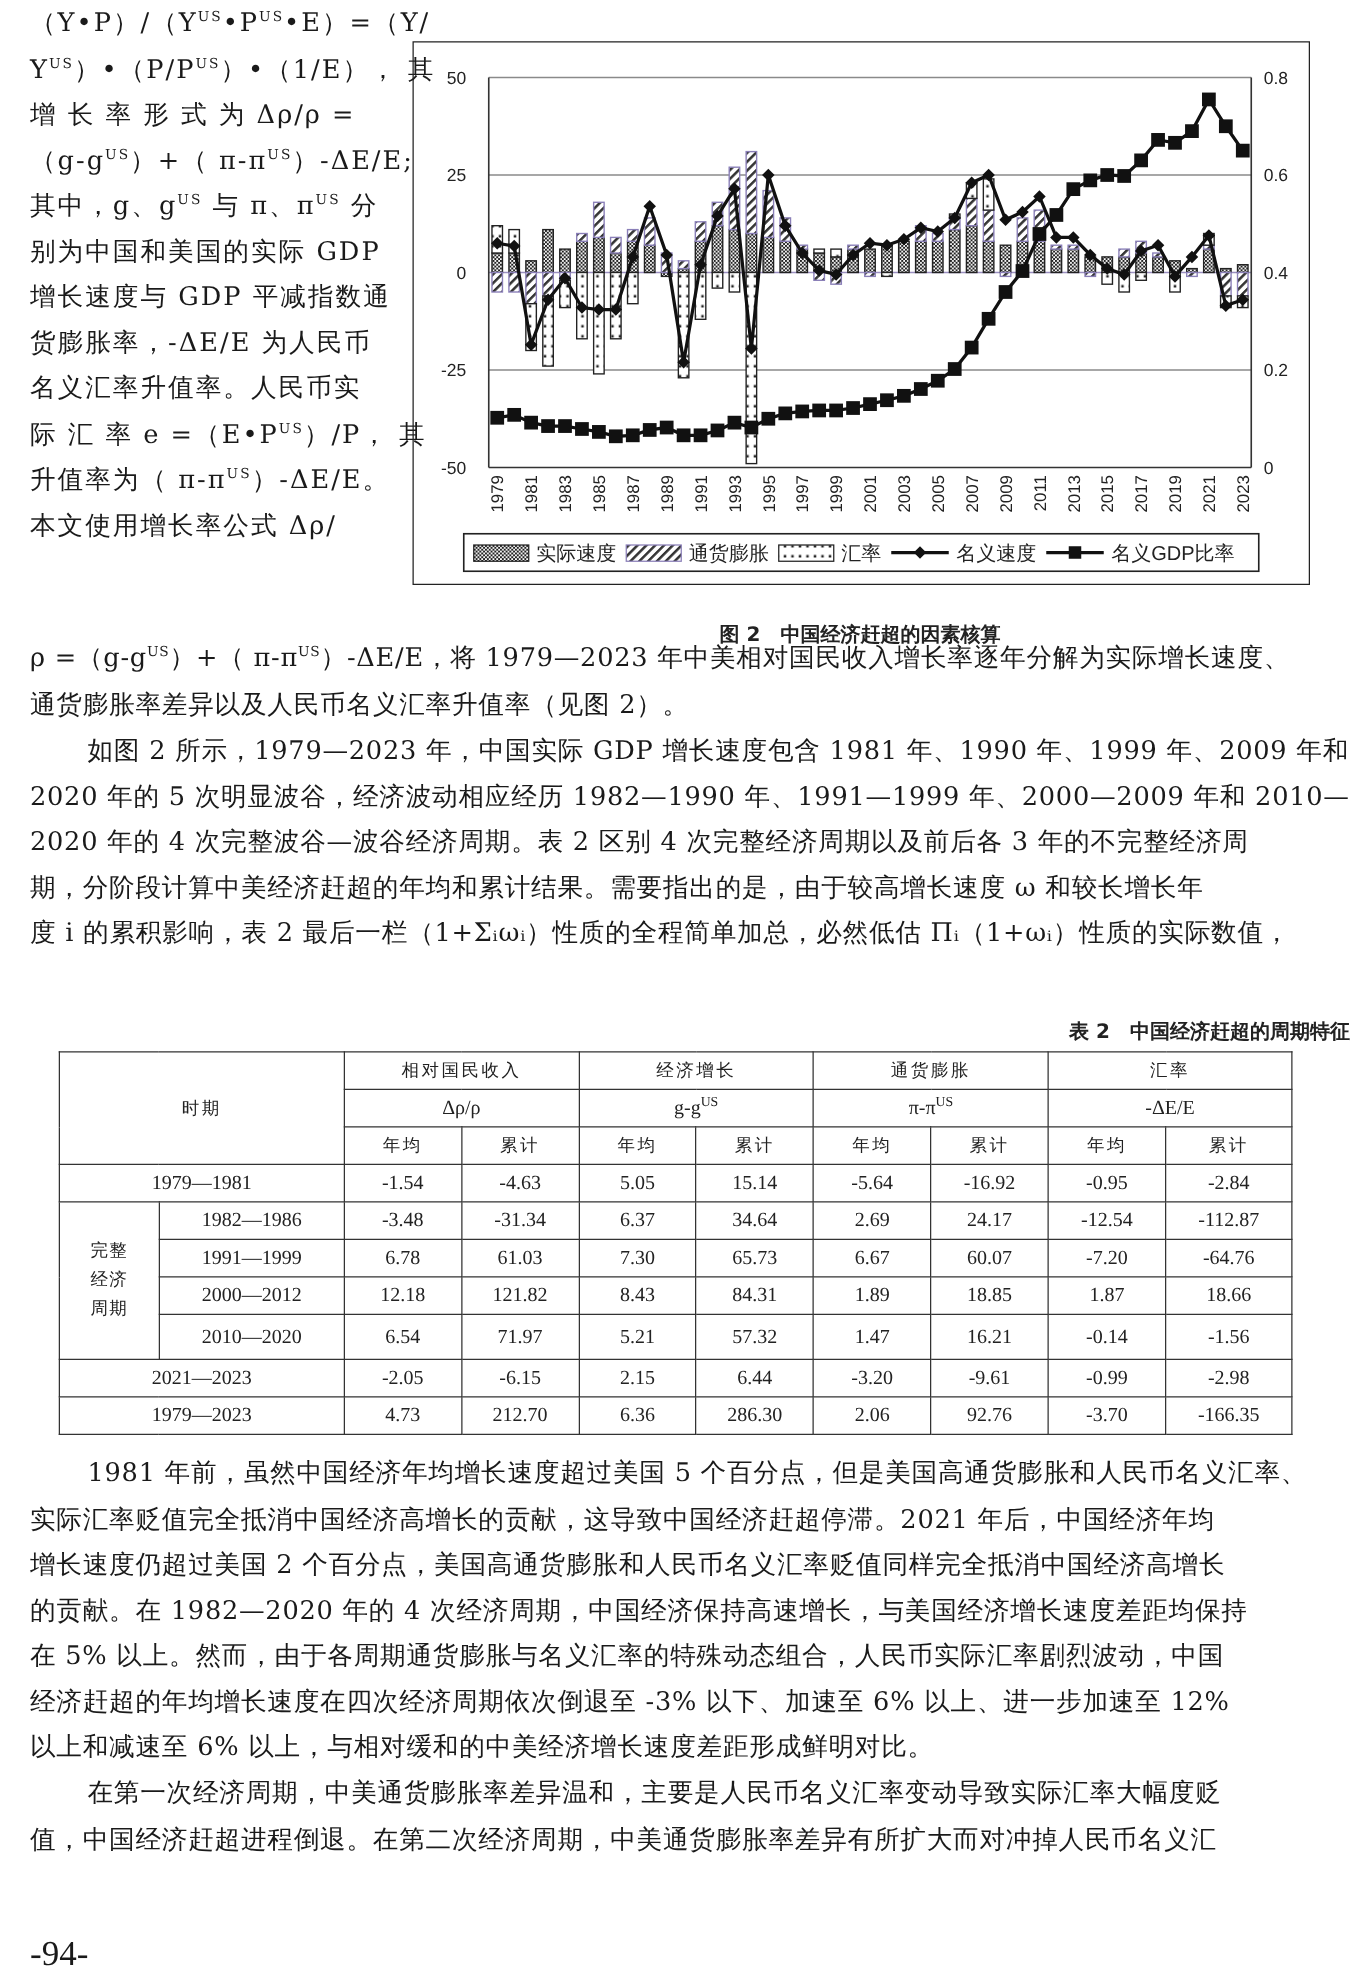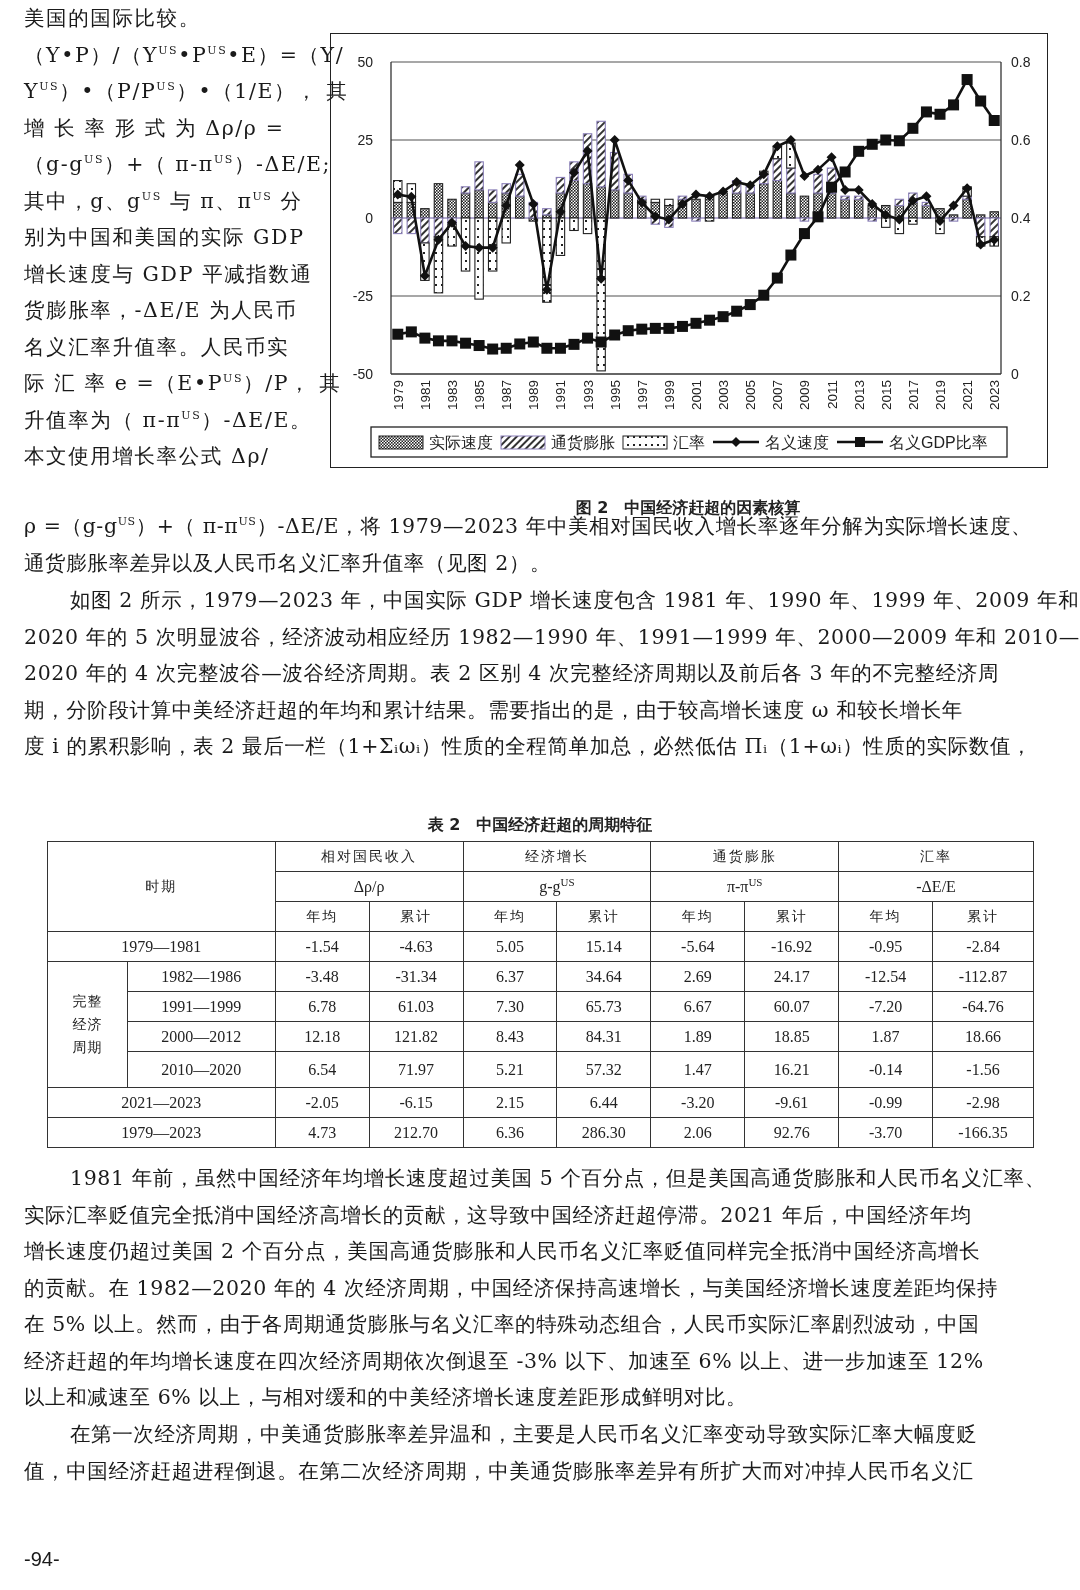--- a/index.html
+++ b/index.html
@@ -6,36 +6,35 @@
   body { width:1080px; height:1590px; position:relative; overflow:hidden;
          font-family:"DejaVu Serif","Liberation Serif",serif; color:#1a1a1a; }
   .left-col { position:absolute; left:24px; top:0; width:290px; }
   .left-col .ln { height:36.5px; font-size:20.5px; line-height:36.5px; white-space:nowrap; letter-spacing:1.6px; }
   .figure-box { position:absolute; left:330px; top:33px; width:716px; height:433px; border:1.5px solid #222; }
   .fig-caption { position:absolute; left:330px; top:478px; width:716px; text-align:center;
                  font-family:"DejaVu Sans","Liberation Sans",sans-serif; font-size:16px; font-weight:bold; color:#222;margin-top:20px; }
   .full { position:absolute; left:24px; width:1030px; }
   .full .ln { height:36.5px; font-size:20.5px; line-height:36.5px; white-space:nowrap; letter-spacing:0.6px; }
   .ind { padding-left:46px; }
-  .table-title { position:absolute; left:0; width:1080px; top:815px; text-align:center;
+  .table-title { position:absolute; left:0; width:1080px; top:815px; text-align:right;
                  font-family:"DejaVu Sans","Liberation Sans",sans-serif; font-size:16px; font-weight:bold; color:#222; }
   table.t2 { position:absolute; left:47px; top:841px; width:987px; border-collapse:collapse;
              font-family:"Liberation Serif","DejaVu Serif",serif; font-size:16px; color:#222; }
   table.t2 td { border:1.3px solid #333; text-align:center; padding:0; height:29px; }
   table.t2 .hd { font-family:"DejaVu Serif",serif; font-size:14px; letter-spacing:2px; }
   table.t2 tr.tall td { height:35px; }
-  .pagenum { position:absolute; left:24px; top:1548px; font-family:Liberation Sans, sans-serif; font-size:20px; }
+  .pagenum { position:absolute; left:24px; top:1548px; font-family:Liberation Serif, serif; font-size:28px; }
   sup { font-size:11px; line-height:0; vertical-align:super; }
   svg text { font-family:"Liberation Sans","DejaVu Sans",sans-serif; }
 </style>
 </head>
 <body>
 
 <div class="left-col">
-  <div class="ln">美国的国际比较。</div>
   <div class="ln">（Y•P）/（Y<sup>US</sup>•P<sup>US</sup>•E）=（Y/</div>
   <div class="ln">Y<sup>US</sup>）•（P/P<sup>US</sup>）•（1/E）， 其</div>
   <div class="ln">增 长 率 形 式 为 Δρ/ρ =</div>
   <div class="ln">（g-g<sup>US</sup>）+（ π-π<sup>US</sup>）-ΔE/E;</div>
   <div class="ln">其中，g、g<sup>US</sup> 与 π、π<sup>US</sup> 分</div>
   <div class="ln">别为中国和美国的实际 GDP</div>
   <div class="ln">增长速度与 GDP 平减指数通</div>
   <div class="ln">货膨胀率，-ΔE/E 为人民币</div>
   <div class="ln">名义汇率升值率。人民币实</div>
   <div class="ln">际 汇 率 e =（E•P<sup>US</sup>）/P， 其</div>

